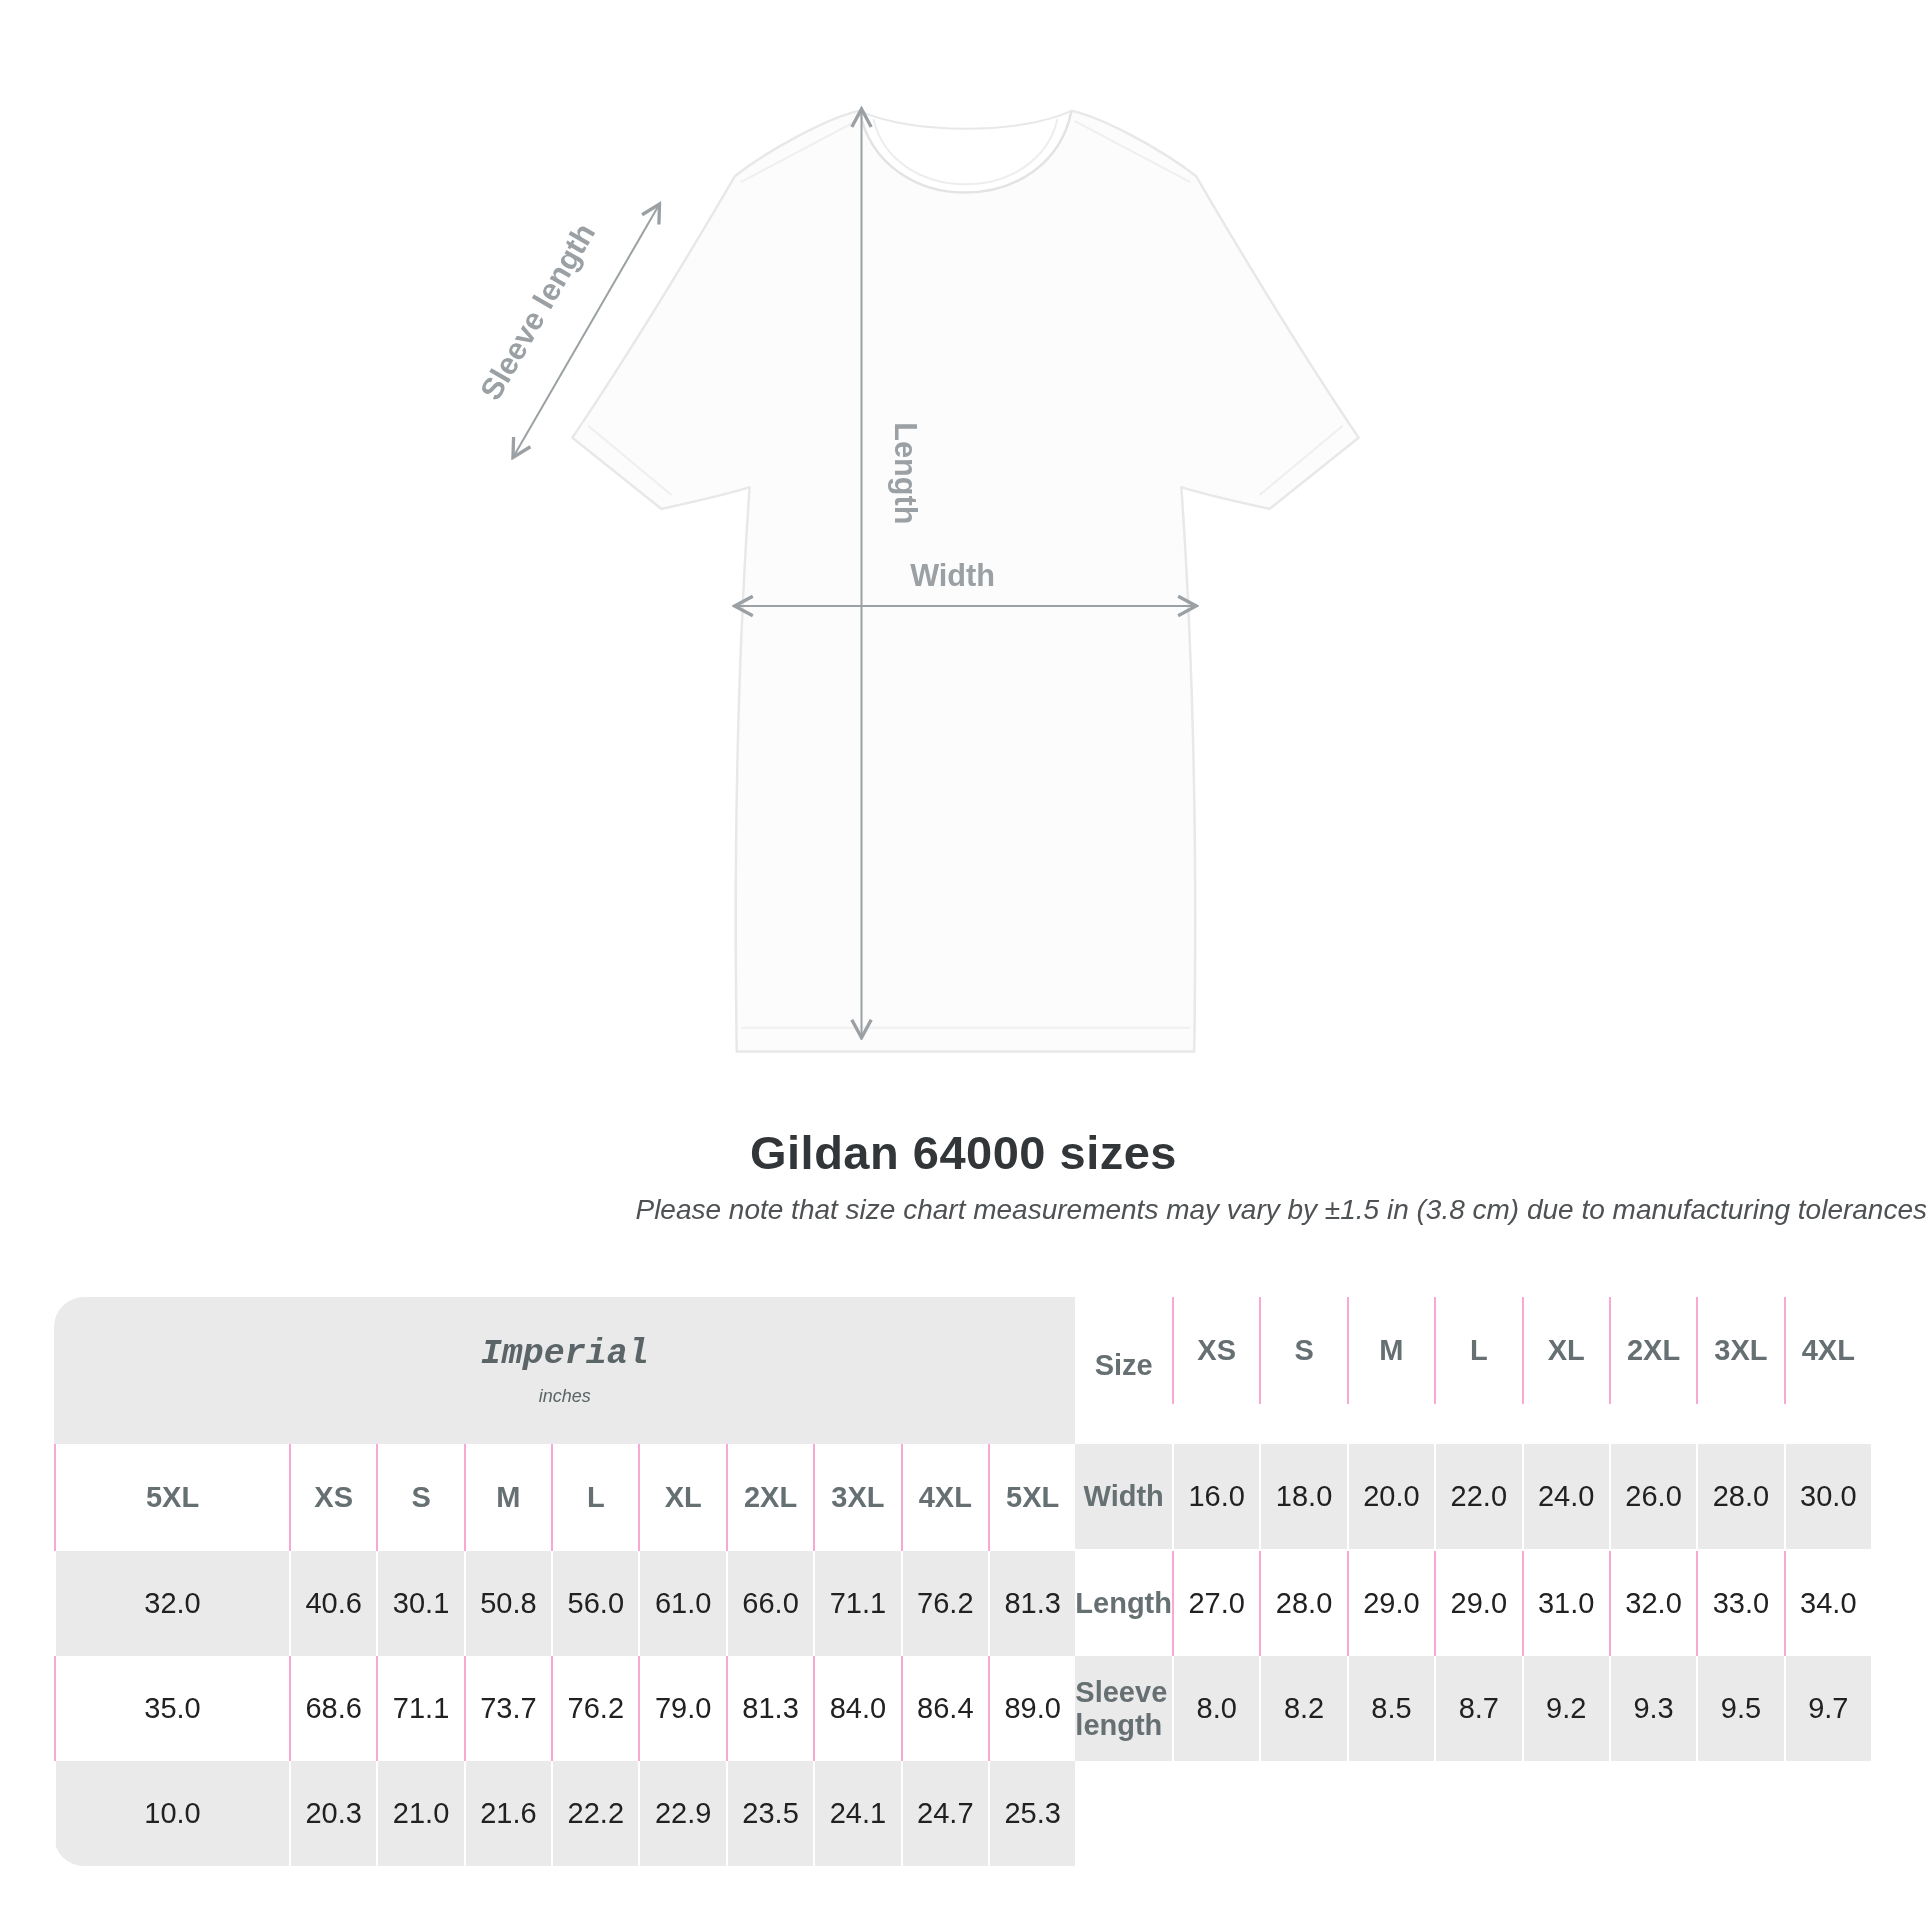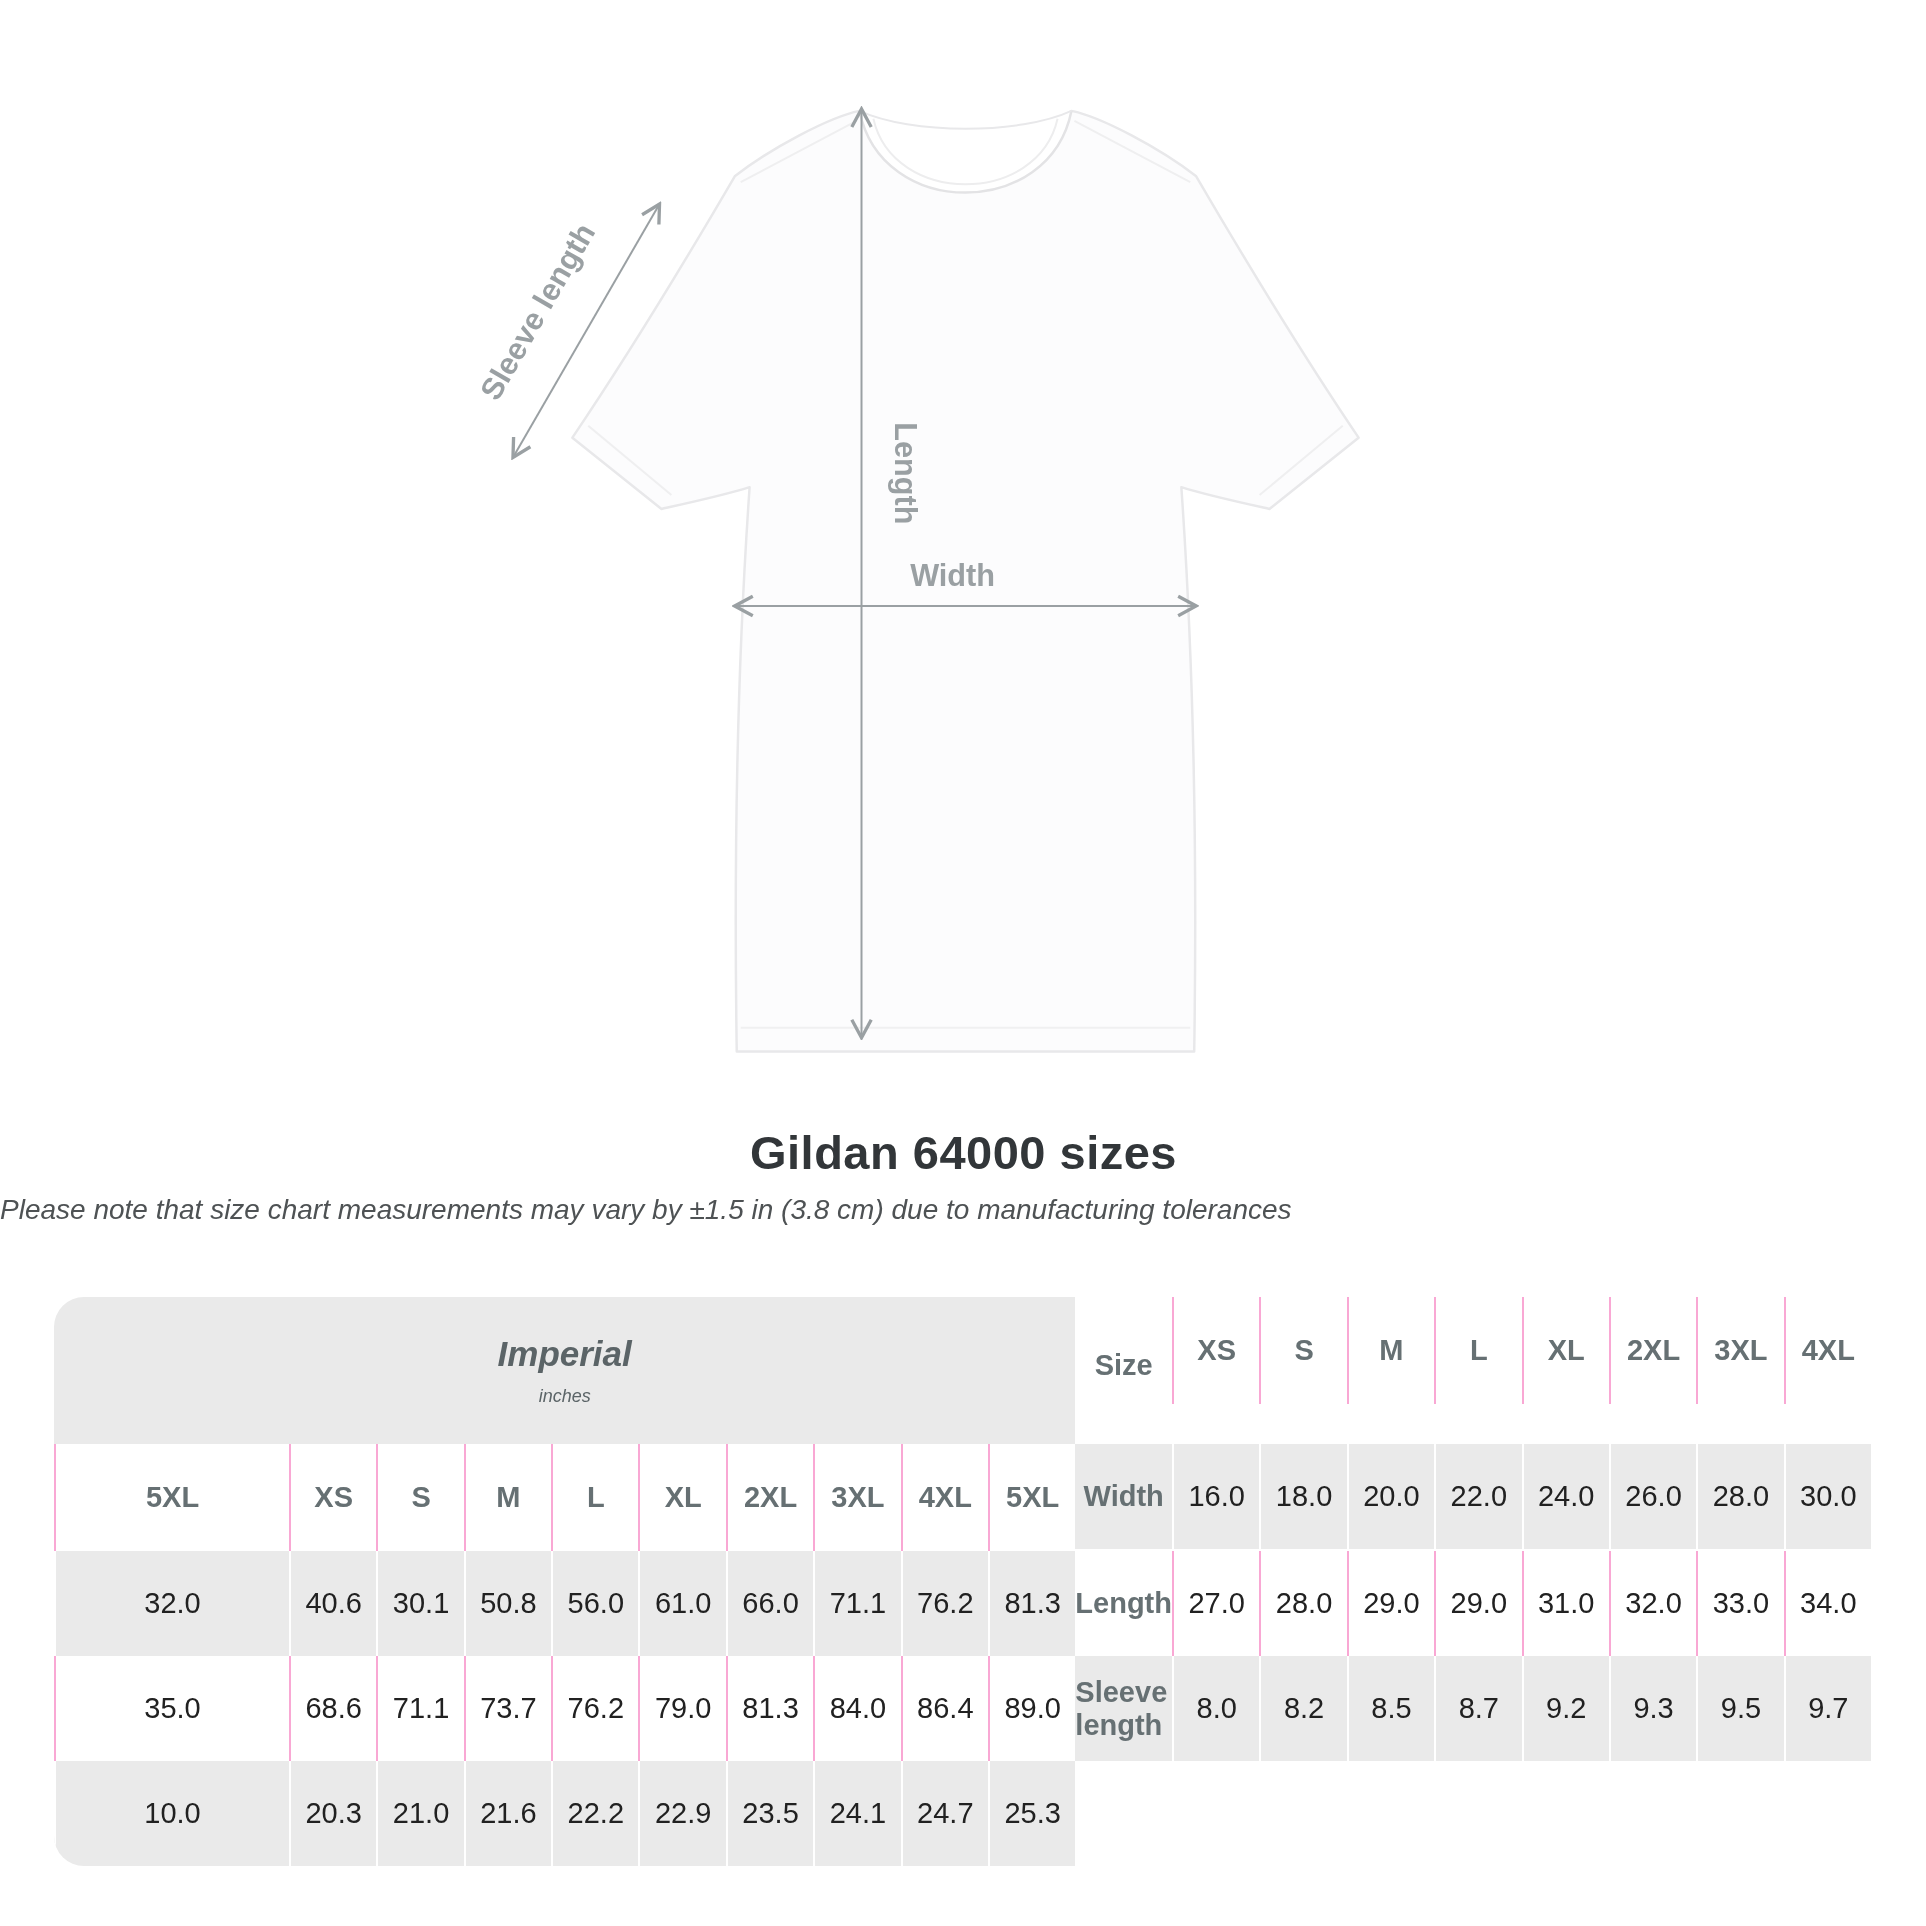--- a/index.html
+++ b/index.html
@@ -14,37 +14,37 @@
   #shirt-svg{position:absolute;left:0;top:0;}
   .ann-label{font-family:"Liberation Sans","DejaVu Sans",sans-serif;font-weight:bold;font-size:31px;}
   
   #title{
     position:absolute;left:0;top:1125px;width:100%;
     text-align:center;font-size:47px;font-weight:bold;color:#323639;
     letter-spacing:0.5px;
   }
   #subtitle{
     position:absolute;left:0;top:1194px;width:100%;
-    text-align:left;font-size:28px;font-style:italic;color:#4e5254;
+    text-align:right;font-size:28px;font-style:italic;color:#4e5254;
   }
   
   #size-table{
     position:absolute;left:54px;top:1297px;width:1817px;
     display:grid;
     grid-template-columns:235px repeat(18,1fr);
     border-radius:30px;overflow:hidden;
   }
   .band{
     background:#eaeaea;height:147px;
     display:flex;flex-direction:column;align-items:center;justify-content:center;
     gap:12px;
   }
   .band.imperial{grid-column:1 / span 10;}
   .band.metric{grid-column:11 / span 9;border-left:2px solid #ffffff;}
-  .band-name{font-size:35px;font-weight:bold;font-style:italic;color:#5b6467;}
+  .band-name{font-size:35px;font-weight:bold;font-style:italic;color:#5b6467;font-family:Liberation Mono, monospace;}
   .band-unit{font-size:18px;font-style:italic;color:#5b6467;}
   .cell{display:flex;align-items:center;justify-content:center;}
   .head{height:107px;font-size:29px;font-weight:bold;color:#667073;}
   .val{height:105px;font-size:29px;color:#212121;}
   .rowhead{font-size:29px;font-weight:bold;color:#667073;}
   .rowhead.hdr{height:136px;}
   .rowhead.datarow{height:105px;}
   .white{background:#ffffff;}
   .gray{background:#eaeaea;}
   .sep-light{border-left:2px solid #f9a8d4;}

